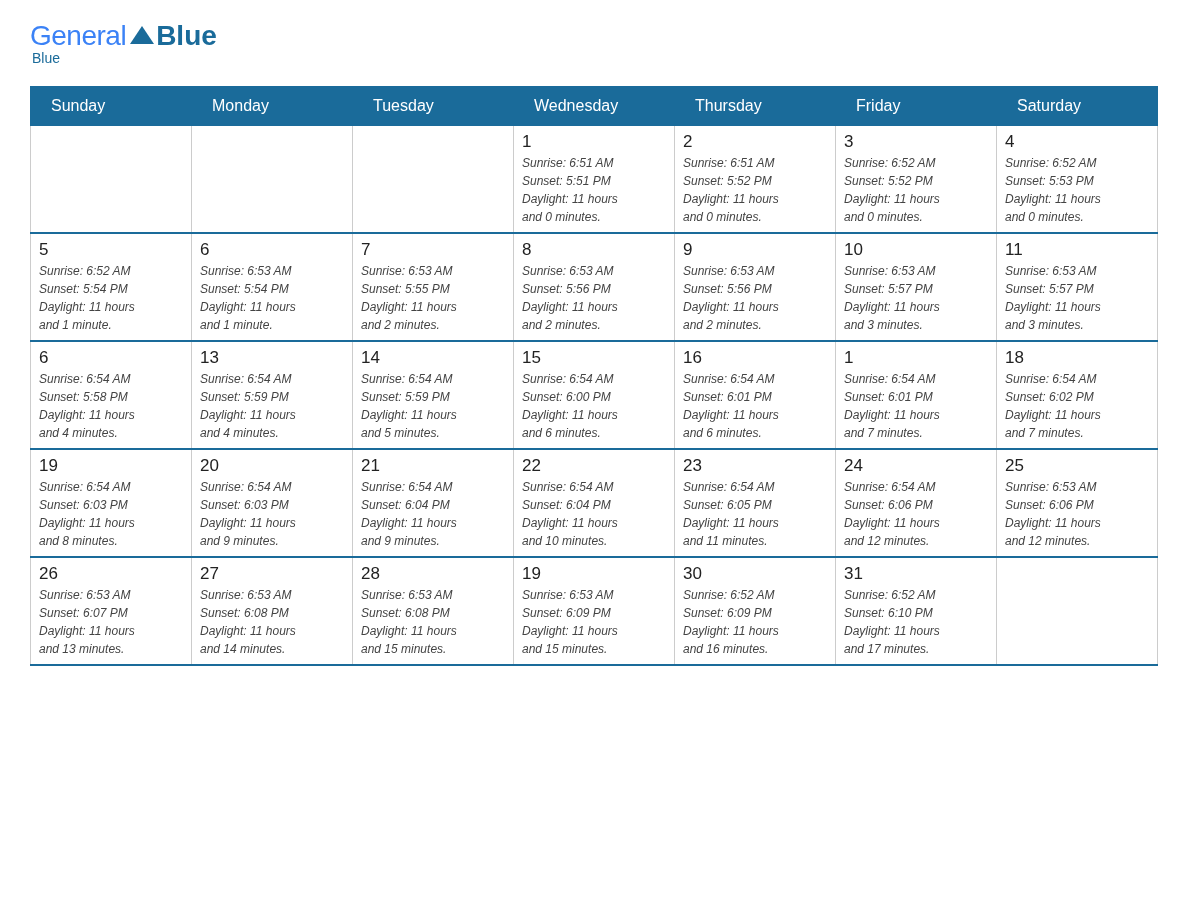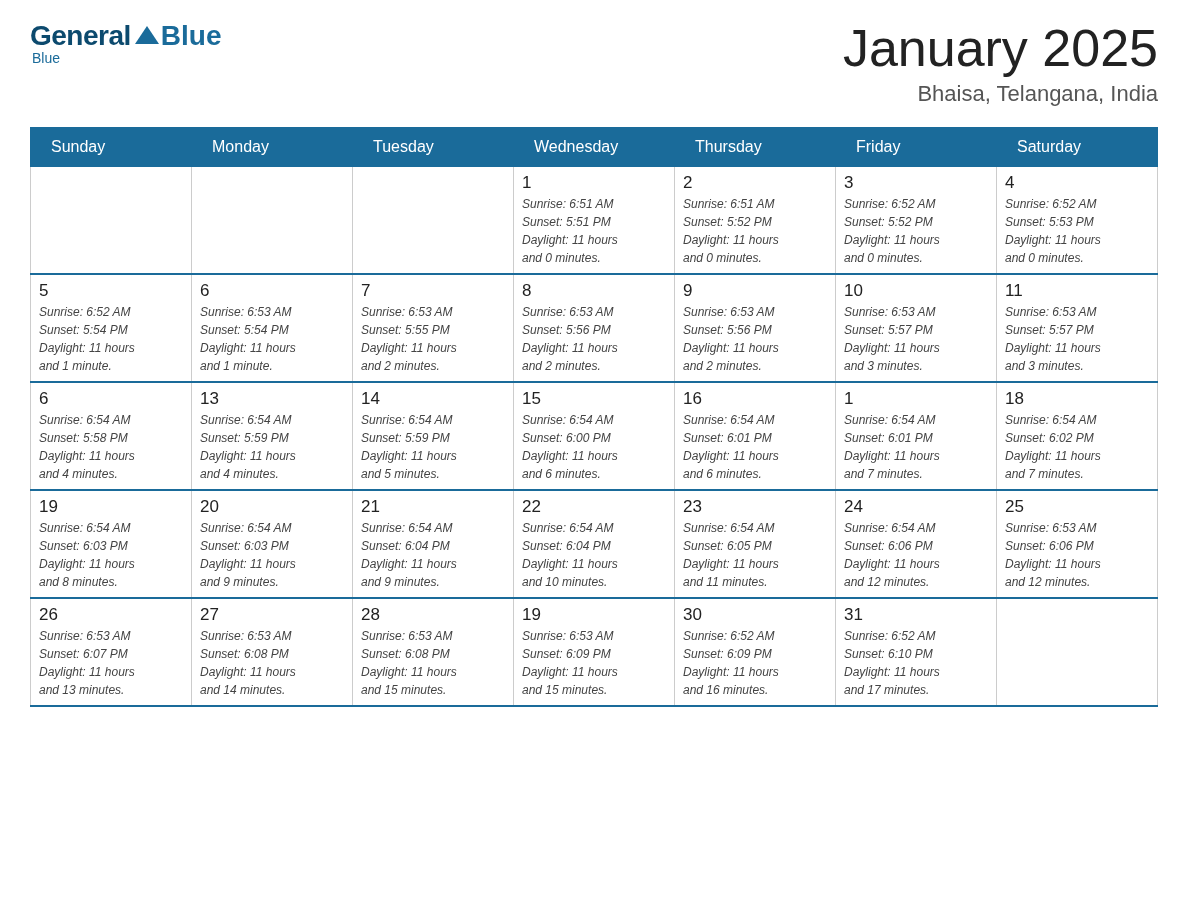--- a/index.html
+++ b/index.html
@@ -20,22 +20,22 @@
       display: flex;
       flex-direction: column;
       align-items: flex-start;
     }
     .logo-top {
       display: flex;
       align-items: center;
     }
     .logo-general {
       font-size: 28px;
-      font-weight: bold;
-      color: #0c4a6e;
+      font-weight: normal;
+      color: #3b82f6;
       letter-spacing: -0.5px;
     }
     .logo-triangle {
       width: 0;
       height: 0;
       border-left: 12px solid transparent;
       border-right: 12px solid transparent;
       border-bottom: 18px solid #1a6b9a;
       margin-left: 4px;
       margin-bottom: 2px;
@@ -112,24 +112,20 @@
 
 <div class="header">
   <div class="logo">
     <div class="logo-top">
       <span class="logo-general">General</span>
       <div class="logo-triangle"></div>
       <span class="logo-blue">Blue</span>
     </div>
     <div class="logo-underline">Blue</div>
   </div>
-  <div class="title-section">
-    <div class="calendar-title">January 2025</div>
-    <div class="calendar-subtitle">Bhaisa, Telangana, India</div>
-  </div>
 </div>
 
 <table class="calendar-table">
   <thead>
     <tr>
     <th>Sunday</th>
         <th>Monday</th>
         <th>Tuesday</th>
         <th>Wednesday</th>
         <th>Thursday</th>

